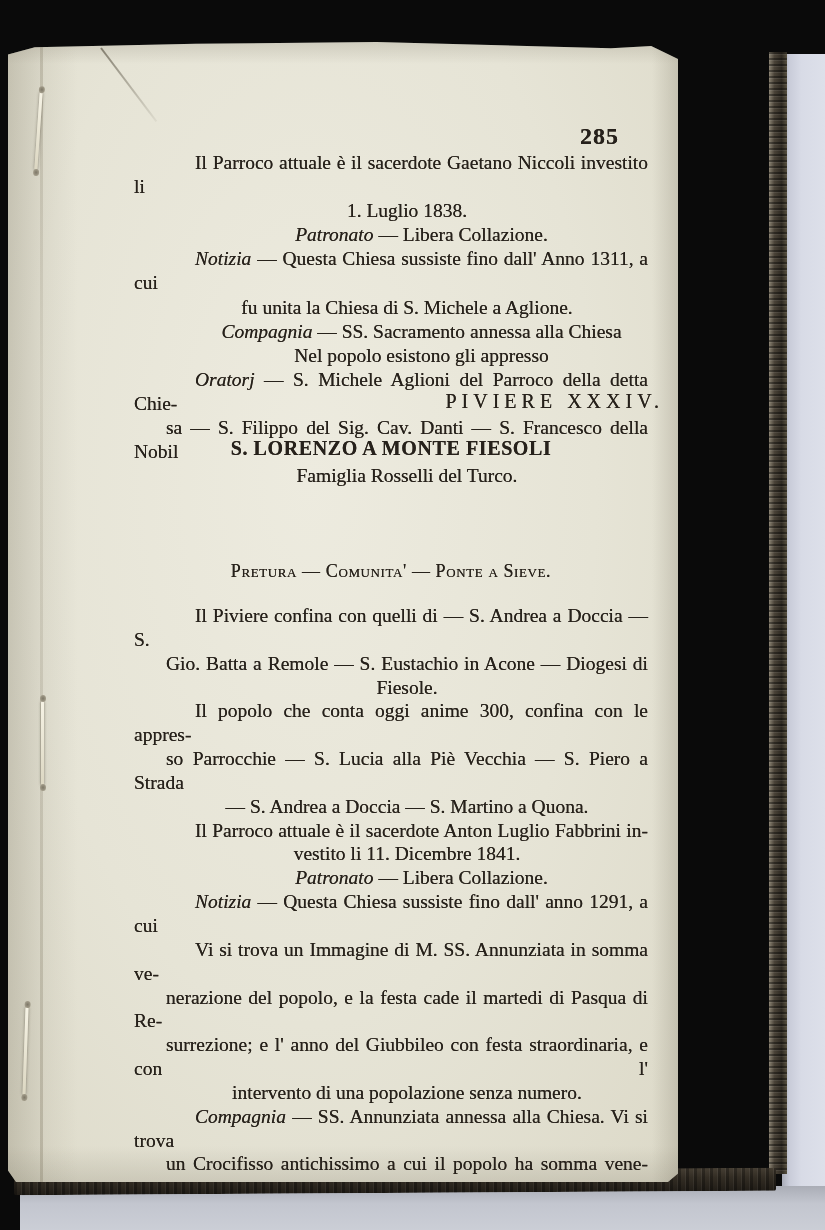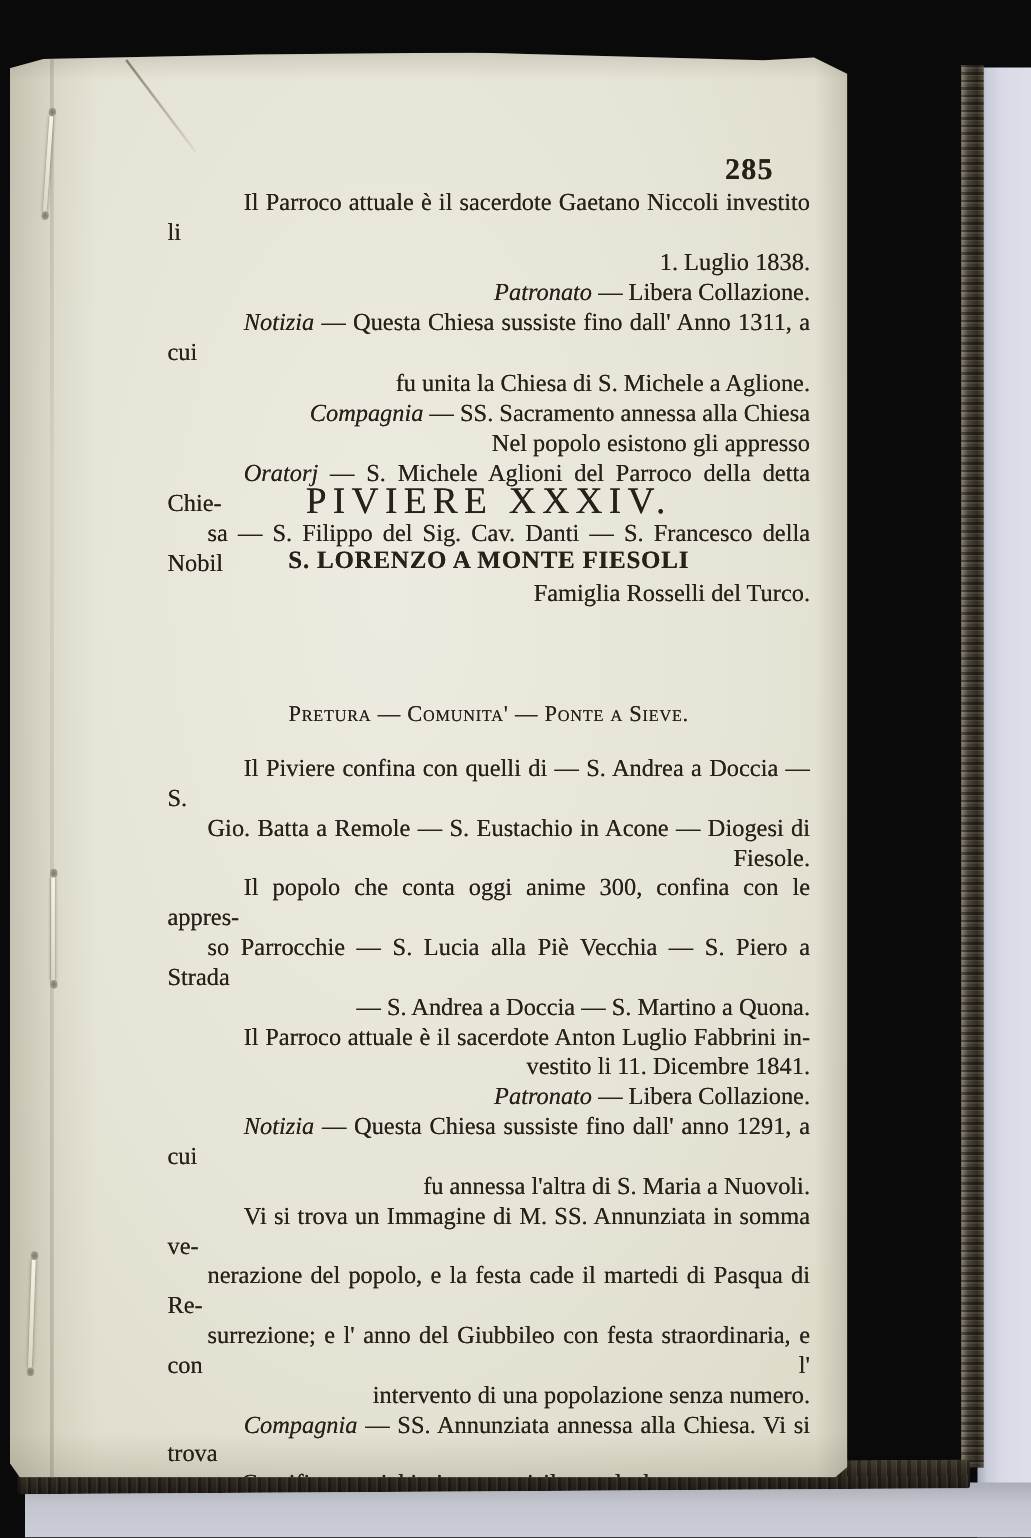--- a/index.html
+++ b/index.html
@@ -87,33 +87,33 @@
     transform:rotate(-37deg);transform-origin:top center;
   }
 
   
   .content{
     position:absolute;left:126px;top:0;width:514px;height:100%;
     font-size:19.5px;line-height:24.1px;
     color:var(--ink);
     text-shadow:0 0 .45px rgba(40,30,20,.85);
   }
-  .ln{text-align:right;}
+  .ln{text-align:center;}
   .ln.j{text-align:justify;text-align-last:justify;}
   .ln.ind{text-indent:29px;}
   .it{font-style:italic;margin-left:32px;}
 
   .pagenum{
     position:absolute;top:82px;left:446px;width:70px;
     font-size:24px;font-weight:bold;letter-spacing:1px;
   }
   .blockA{position:absolute;top:109px;left:0;width:514px;}
   .h1{
-    position:absolute;top:347px;left:0;width:514px;
-    font-size:30px;font-weight:normal;letter-spacing:5px;text-align:center;
+    position:absolute;top:347px;left:16px;width:514px;
+    font-size:20px;font-weight:normal;letter-spacing:5px;text-align:right;
   }
   .h2{
     position:absolute;top:394px;left:0;width:514px;
     font-size:20px;font-weight:bold;letter-spacing:0.6px;text-align:center;
   }
   .desc{
     position:absolute;top:434px;left:31px;width:480px;
     font-style:italic;line-height:24.3px;
   }
   .desc .pull{margin-left:-18px;}
@@ -164,21 +164,20 @@
       <div class="ln ind j"><span class="it"></span><span>Il Piviere confina con quelli di — S. Andrea a Doccia — S.</span></div>
       <div class="ln j"><span class="it"></span><span>Gio. Batta a Remole — S. Eustachio in Acone — Diogesi di</span></div>
       <div class="ln"><span class="it"></span><span>Fiesole.</span></div>
       <div class="ln ind j"><span class="it"></span><span>Il popolo che conta oggi anime 300, confina con le appres-</span></div>
       <div class="ln j"><span class="it"></span><span>so Parrocchie — S. Lucia alla Piè Vecchia — S. Piero a Strada</span></div>
       <div class="ln"><span class="it"></span><span>— S. Andrea a Doccia — S. Martino a Quona.</span></div>
       <div class="ln ind j"><span class="it"></span><span>Il Parroco attuale è il sacerdote Anton Luglio Fabbrini in-</span></div>
       <div class="ln"><span class="it"></span><span>vestito li 11. Dicembre 1841.</span></div>
       <div class="ln ind"><span class="it">Patronato</span><span> — Libera Collazione.</span></div>
       <div class="ln ind j"><span class="it">Notizia</span><span> — Questa Chiesa sussiste fino dall' anno 1291, a cui</span></div>
-      <div class="ln"><span class="it"></span><span>fu annessa l'altra di S. Maria a Nuovoli.</span></div>
       <div class="ln ind j"><span class="it"></span><span>Vi si trova un Immagine di M. SS. Annunziata in somma ve-</span></div>
       <div class="ln j"><span class="it"></span><span>nerazione del popolo, e la festa cade il martedi di Pasqua di Re-</span></div>
       <div class="ln j"><span class="it"></span><span>surrezione; e l' anno del Giubbileo con festa straordinaria, e con l'</span></div>
       <div class="ln"><span class="it"></span><span>intervento di una popolazione senza numero.</span></div>
       <div class="ln ind j"><span class="it">Compagnia</span><span> — SS. Annunziata annessa alla Chiesa. Vi si trova</span></div>
       <div class="ln j"><span class="it"></span><span>un Crocifisso antichissimo a cui il popolo ha somma vene-</span></div>
     </div>
   </div>
 </div>
 

